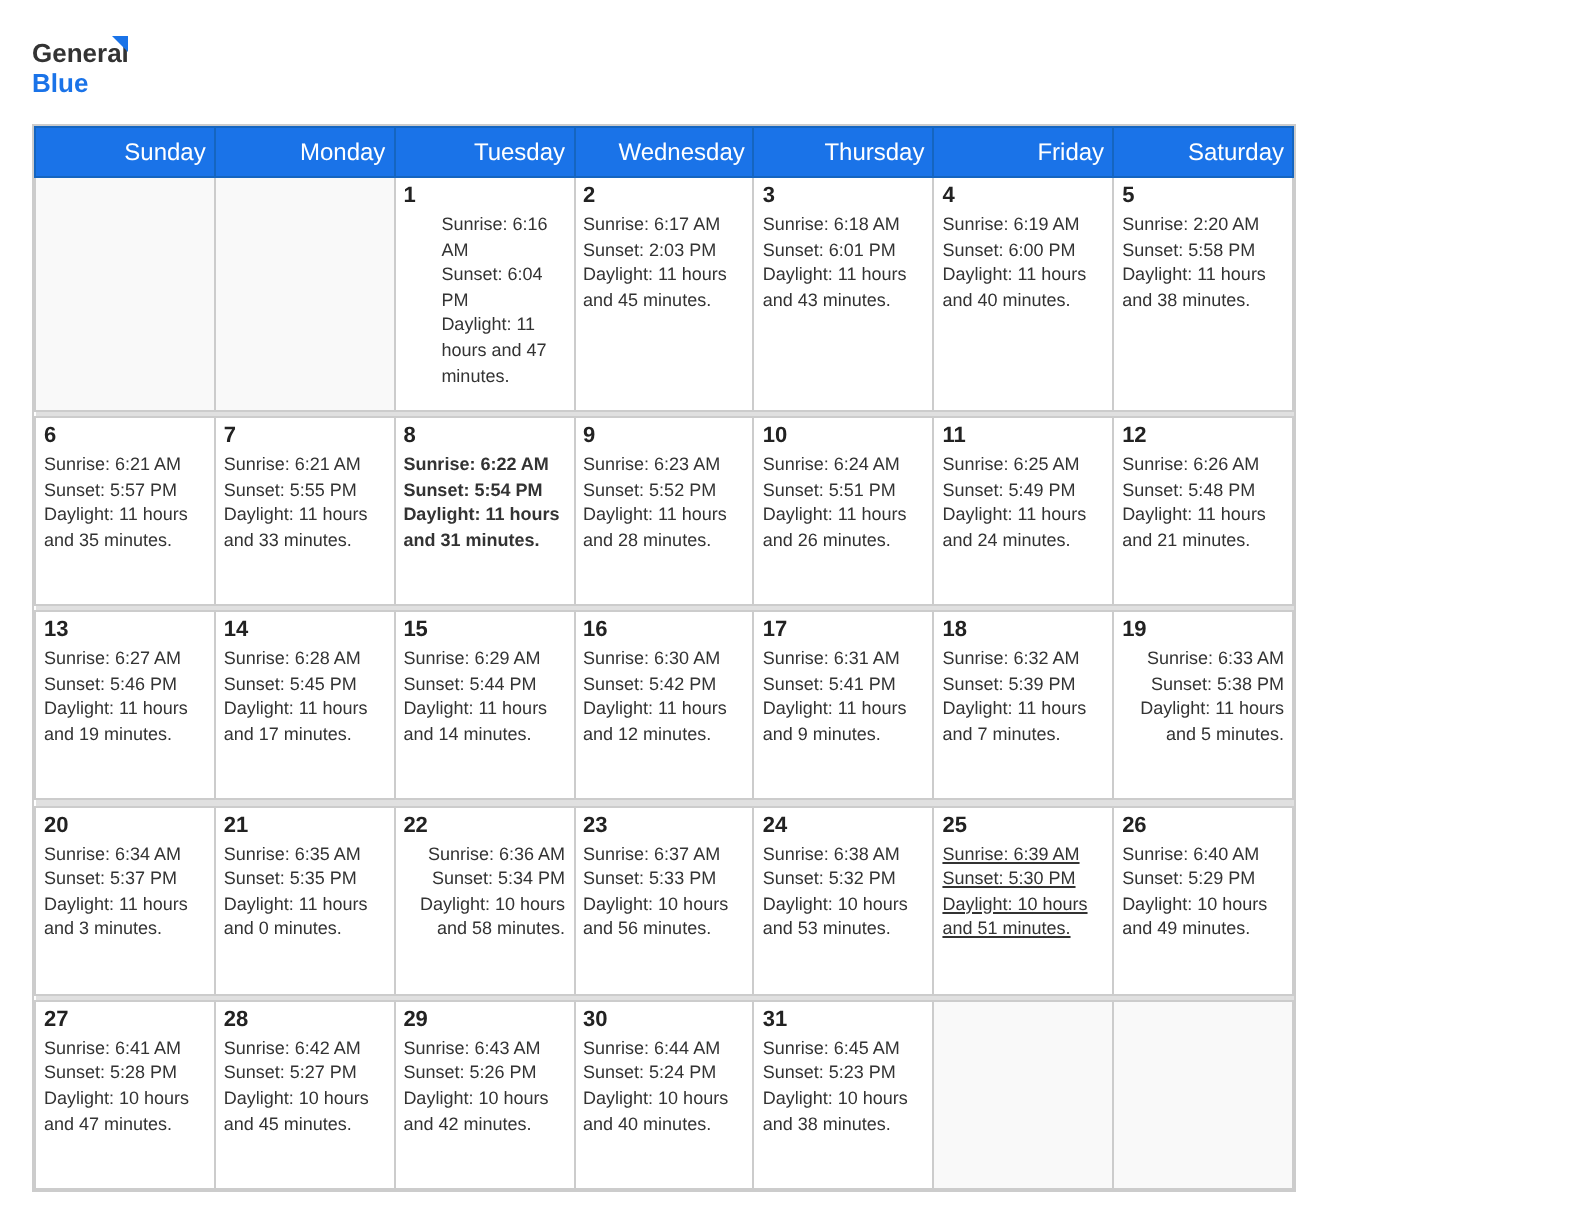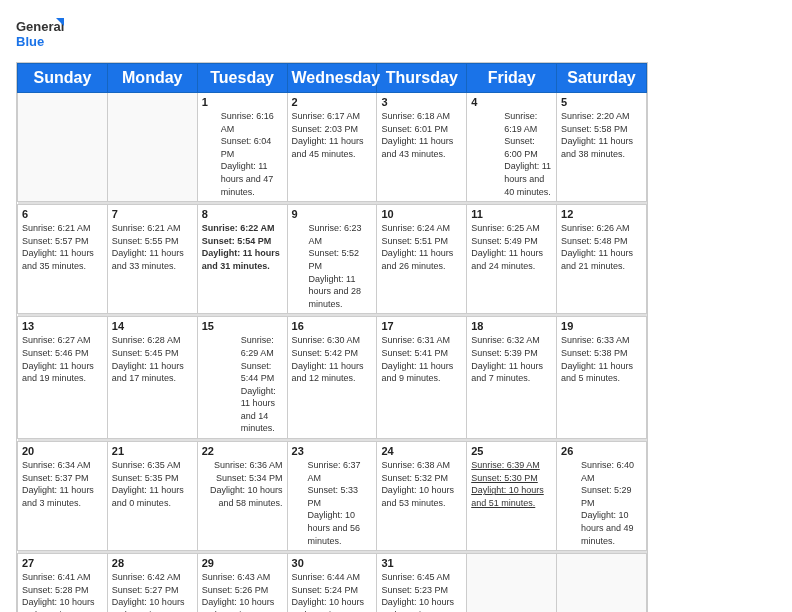--- a/index.html
+++ b/index.html
@@ -48,24 +48,24 @@
     }
     table {
       width: 100%;
       height: 100%;
       border-collapse: collapse;
       table-layout: fixed;
     }
     .day-header {
       background: #1a73e8;
       color: #fff;
-      font-size: 16px;
-      font-weight: bold;
+      font-size: 12px;
+      font-weight: normal;
       padding: 5px 4px;
-      text-align: center;
+      text-align: right;
       border: 1px solid #1565c0;
     }
     .cal-cell {
       border: 1px solid #ccc;
       vertical-align: top;
       padding: 3px 4px;
       font-size: 9.5px;
       color: #333;
       height: 88px;
     }
@@ -132,21 +132,21 @@
 Daylight: 11 hours and 45 minutes.</div>
             </td>
             <td class="cal-cell">
               <div class="day-num">3</div>
               <div class="cell-text" style="white-space: pre-line;">Sunrise: 6:18 AM
 Sunset: 6:01 PM
 Daylight: 11 hours and 43 minutes.</div>
             </td>
             <td class="cal-cell">
               <div class="day-num">4</div>
-              <div class="cell-text" style="white-space: pre-line; margin-left: 33px;">Sunrise: 6:19 AM
+              <div class="cell-text" style="white-space: pre-line;">Sunrise: 6:19 AM
 Sunset: 6:00 PM
 Daylight: 11 hours and 40 minutes.</div>
             </td>
             <td class="cal-cell">
               <div class="day-num">5</div>
               <div class="cell-text" style="white-space: pre-line;">Sunrise: 2:20 AM
 Sunset: 5:58 PM
 Daylight: 11 hours and 38 minutes.</div>
             </td>
           </tr>
@@ -167,21 +167,21 @@
 Daylight: 11 hours and 33 minutes.</div>
             </td>
             <td class="cal-cell">
               <div class="day-num">8</div>
               <div class="cell-text" style="white-space: pre-line; font-weight: bold;">Sunrise: 6:22 AM
 Sunset: 5:54 PM
 Daylight: 11 hours and 31 minutes.</div>
             </td>
             <td class="cal-cell">
               <div class="day-num">9</div>
-              <div class="cell-text" style="white-space: pre-line; margin-left: 17px;">Sunrise: 6:23 AM
+              <div class="cell-text" style="white-space: pre-line;">Sunrise: 6:23 AM
 Sunset: 5:52 PM
 Daylight: 11 hours and 28 minutes.</div>
             </td>
             <td class="cal-cell">
               <div class="day-num">10</div>
               <div class="cell-text" style="white-space: pre-line;">Sunrise: 6:24 AM
 Sunset: 5:51 PM
 Daylight: 11 hours and 26 minutes.</div>
             </td>
             <td class="cal-cell">
@@ -208,21 +208,21 @@
 Daylight: 11 hours and 19 minutes.</div>
             </td>
             <td class="cal-cell">
               <div class="day-num">14</div>
               <div class="cell-text" style="white-space: pre-line;">Sunrise: 6:28 AM
 Sunset: 5:45 PM
 Daylight: 11 hours and 17 minutes.</div>
             </td>
             <td class="cal-cell">
               <div class="day-num">15</div>
-              <div class="cell-text" style="white-space: pre-line; margin-left: 39px;">Sunrise: 6:29 AM
+              <div class="cell-text" style="white-space: pre-line;">Sunrise: 6:29 AM
 Sunset: 5:44 PM
 Daylight: 11 hours and 14 minutes.</div>
             </td>
             <td class="cal-cell">
               <div class="day-num">16</div>
               <div class="cell-text" style="white-space: pre-line;">Sunrise: 6:30 AM
 Sunset: 5:42 PM
 Daylight: 11 hours and 12 minutes.</div>
             </td>
             <td class="cal-cell">
@@ -232,21 +232,21 @@
 Daylight: 11 hours and 9 minutes.</div>
             </td>
             <td class="cal-cell">
               <div class="day-num">18</div>
               <div class="cell-text" style="white-space: pre-line;">Sunrise: 6:32 AM
 Sunset: 5:39 PM
 Daylight: 11 hours and 7 minutes.</div>
             </td>
             <td class="cal-cell">
               <div class="day-num">19</div>
-              <div class="cell-text" style="white-space: pre-line;">Sunrise: 6:33 AM
+              <div class="cell-text" style="white-space: pre-line; text-align: right;">Sunrise: 6:33 AM
 Sunset: 5:38 PM
 Daylight: 11 hours and 5 minutes.</div>
             </td>
           </tr>
           <tr>
             <td colspan="7" style="background: rgb(224, 224, 224); height: 3px; padding: 0px;"></td>
           </tr>
           <tr>
             <td class="cal-cell">
               <div class="day-num">20</div>
@@ -261,39 +261,39 @@
 Daylight: 11 hours and 0 minutes.</div>
             </td>
             <td class="cal-cell">
               <div class="day-num">22</div>
               <div class="cell-text" style="white-space: pre-line; text-align: right;">Sunrise: 6:36 AM
 Sunset: 5:34 PM
 Daylight: 10 hours and 58 minutes.</div>
             </td>
             <td class="cal-cell">
               <div class="day-num">23</div>
-              <div class="cell-text" style="white-space: pre-line; margin-left: 16px;">Sunrise: 6:37 AM
+              <div class="cell-text" style="white-space: pre-line;">Sunrise: 6:37 AM
 Sunset: 5:33 PM
 Daylight: 10 hours and 56 minutes.</div>
             </td>
             <td class="cal-cell">
               <div class="day-num">24</div>
               <div class="cell-text" style="white-space: pre-line;">Sunrise: 6:38 AM
 Sunset: 5:32 PM
 Daylight: 10 hours and 53 minutes.</div>
             </td>
             <td class="cal-cell">
               <div class="day-num">25</div>
               <div class="cell-text" style="white-space: pre-line; text-decoration: underline;">Sunrise: 6:39 AM
 Sunset: 5:30 PM
 Daylight: 10 hours and 51 minutes.</div>
             </td>
             <td class="cal-cell">
               <div class="day-num">26</div>
-              <div class="cell-text" style="white-space: pre-line; margin-left: 20px;">Sunrise: 6:40 AM
+              <div class="cell-text" style="white-space: pre-line;">Sunrise: 6:40 AM
 Sunset: 5:29 PM
 Daylight: 10 hours and 49 minutes.</div>
             </td>
           </tr>
           <tr>
             <td colspan="7" style="background: rgb(224, 224, 224); height: 3px; padding: 0px;"></td>
           </tr>
           <tr>
             <td class="cal-cell">
               <div class="day-num">27</div>

